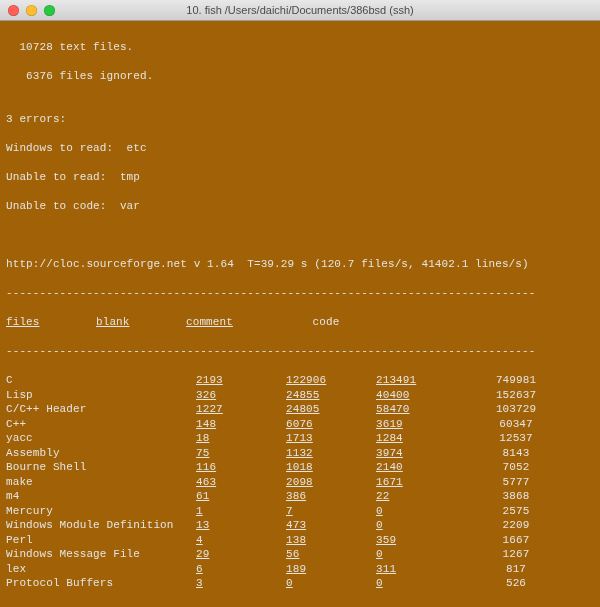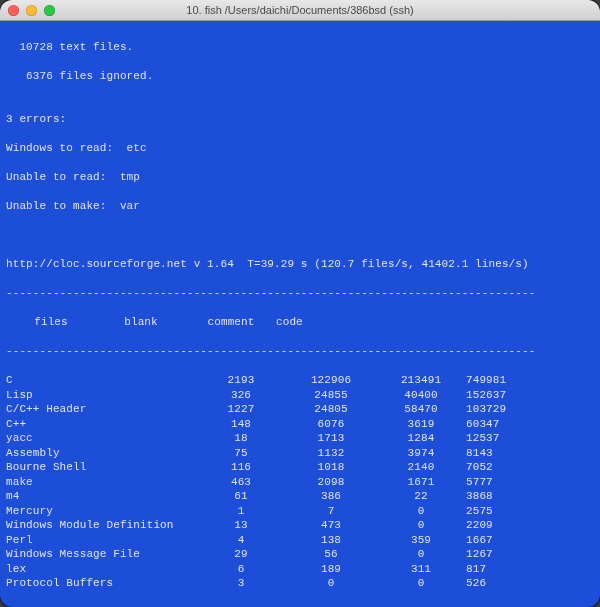--- a/index.html
+++ b/index.html
@@ -9,21 +9,21 @@
     font-size: 11px;
     width: 600px;
     height: 607px;
     overflow: hidden;
     user-select: none;
   }
   .window {
     width: 600px;
     height: 607px;
     background: #000;
-    border-radius: 12px;
+    border-radius: 0;
     overflow: hidden;
     box-shadow: 0 0 0 1px rgba(0,0,0,0.6);
     display: flex;
     flex-direction: column;
   }
   .titlebar {
     height: 21px;
     background: linear-gradient(#e8e8e8, #cfcfcf);
     border-bottom: 1px solid #9a9a9a;
     display: flex;
@@ -47,32 +47,32 @@
     position: absolute;
     left: 0; right: 0;
     text-align: center;
     font-family: -apple-system, "Helvetica Neue", Arial, sans-serif;
     font-size: 11px;
     color: #4a4a4a;
     pointer-events: none;
   }
   .term {
     flex: 1 1 auto;
-    background: #1d4ed8;
+    background: #a16207;
     color: #e4e4e4;
     padding: 4px 6px 4px 6px;
     line-height: 14.5px;
     letter-spacing: 0.1px;
     white-space: pre;
     overflow: hidden;
   }
   .row { display: flex; }
   .c-lang { width: 190px; }
-  .c-num  { width: 90px; text-align: center; }
-  .c-code { width: 100px; text-align: left; }
+  .c-num  { width: 90px; text-align: left; text-decoration: underline; }
+  .c-code { width: 100px; text-align: center; }
   .dash { color: #e4e4e4; }
   .link { color: #e4e4e4; }
 </style>
 </head>
 <body>
 
 <div class="window">
 
   <div class="titlebar">
     <div class="traffic">
@@ -83,21 +83,21 @@
     <div class="title">10. fish  /Users/daichi/Documents/386bsd (ssh)</div>
   </div>
 
   <div class="term">
 <div>  10728 text files.</div>
 <div>   6376 files ignored.</div>
 <div></div>
 <div>3 errors:</div>
 <div>Windows to read:  etc</div>
 <div>Unable to read:  tmp</div>
-<div>Unable to make:  var</div>
+<div>Unable to code:  var</div>
 <div> </div>
 <div class="link">http://cloc.sourceforge.net v 1.64  T=39.29 s (120.7 files/s, 41402.1 lines/s)</div>
 <div class="dash">-------------------------------------------------------------------------------</div>
 <div class="row">
   <span class="c-num">files</span>
   <span class="c-num">blank</span>
   <span class="c-num">comment</span>
   <span class="c-code">code</span>
 </div>
 <div class="dash">-------------------------------------------------------------------------------</div>

